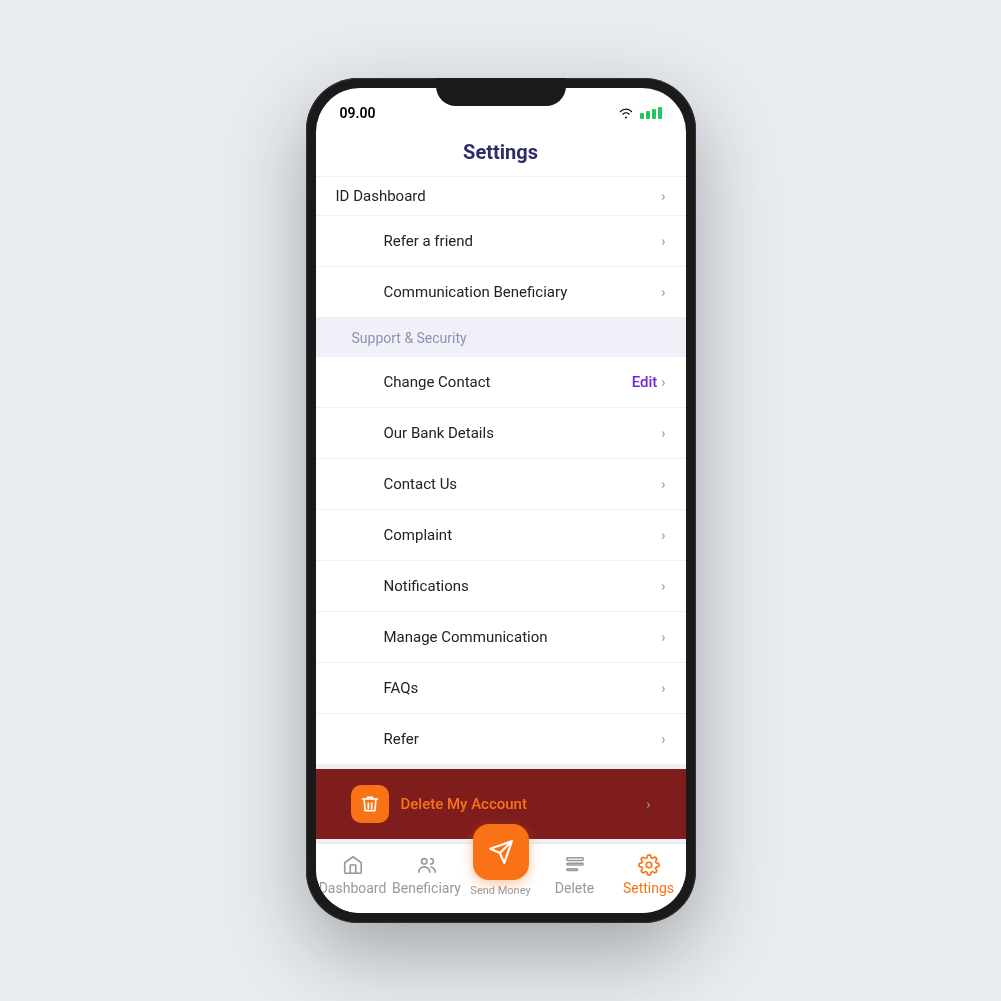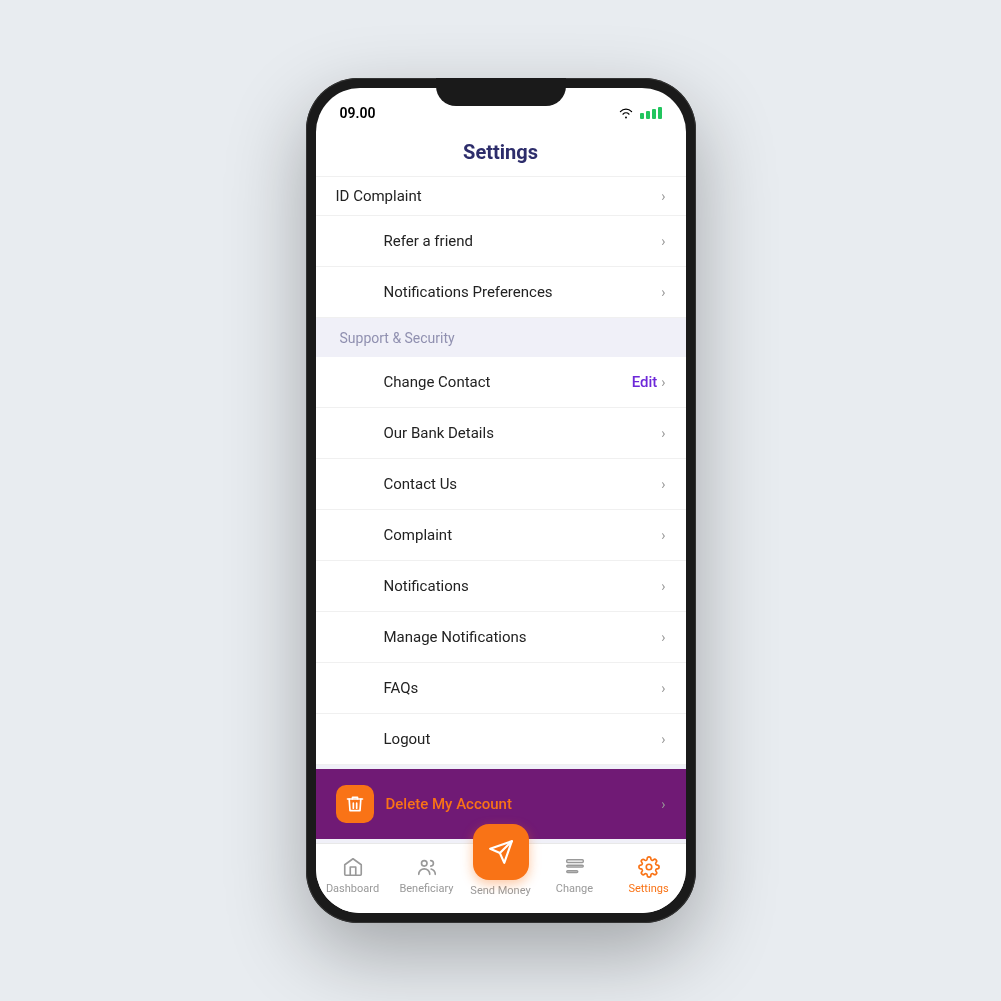--- a/index.html
+++ b/index.html
@@ -128,21 +128,21 @@
       color: #6d28d9;
       font-weight: 500;
     }
     .chevron {
       color: #999;
       font-size: 14px;
     }
     
     .section-header {
       background: #f0f0f8;
-      padding: 10px 24px;
+      padding: 10px 36px;
     }
     .section-header-text {
       font-size: 14px;
       color: #9090b0;
       font-weight: 400;
     }
     
     .partial-item {
       display: flex;
       align-items: center;
@@ -157,22 +157,22 @@
     }
     
     .delete-section {
       background: #f0f0f8;
       padding: 4px 0;
     }
     .delete-item {
       display: flex;
       align-items: center;
       justify-content: space-between;
-      padding: 16px 20px;
-      background: #701a75;
+      padding: 16px 35px;
+      background: #7f1d1d;
       cursor: pointer;
     }
     .delete-item-left {
       display: flex;
       align-items: center;
       gap: 12px;
     }
     .delete-icon-circle {
       width: 38px;
       height: 38px;
@@ -211,21 +211,21 @@
       flex: 1;
     }
     .nav-icon {
       width: 24px;
       height: 24px;
       display: flex;
       align-items: center;
       justify-content: center;
     }
     .nav-label {
-      font-size: 11px;
+      font-size: 14px;
       color: #999;
     }
     .nav-label.active {
       color: #f97316;
     }
     .nav-icon svg path, .nav-icon svg rect, .nav-icon svg circle {
       stroke: #999;
     }
     .nav-icon.active svg path, .nav-icon.active svg rect, .nav-icon.active svg circle {
       stroke: #f97316;
@@ -288,31 +288,31 @@
         </div>
       </div>
 
       <div class="header">
         <span class="header-title">Settings</span>
       </div>
 
       <div class="content">
 
         <div class="partial-item">
-          <span class="partial-item-text">ID Complaint</span>
+          <span class="partial-item-text">ID Dashboard</span>
           <span class="chevron">›</span>
         </div>
 
         <div class="menu-item">
           <span class="menu-item-text">Refer a friend</span>
           <span class="chevron">›</span>
         </div>
 
         <div class="menu-item">
-          <span class="menu-item-text">Notifications Preferences</span>
+          <span class="menu-item-text">Communication Beneficiary</span>
           <span class="chevron">›</span>
         </div>
 
         <div class="section-header">
           <span class="section-header-text">Support &amp; Security</span>
         </div>
 
         <div class="menu-item">
           <span class="menu-item-text">Change Contact</span>
           <div class="menu-item-right">
@@ -335,31 +335,31 @@
           <span class="menu-item-text">Complaint</span>
           <span class="chevron">›</span>
         </div>
 
         <div class="menu-item">
           <span class="menu-item-text">Notifications</span>
           <span class="chevron">›</span>
         </div>
 
         <div class="menu-item">
-          <span class="menu-item-text">Manage Notifications</span>
+          <span class="menu-item-text">Manage Communication</span>
           <span class="chevron">›</span>
         </div>
 
         <div class="menu-item">
           <span class="menu-item-text">FAQs</span>
           <span class="chevron">›</span>
         </div>
 
         <div class="menu-item">
-          <span class="menu-item-text">Logout</span>
+          <span class="menu-item-text">Refer</span>
           <span class="chevron">›</span>
         </div>
 
         <div class="delete-section">
           <div class="delete-item">
             <div class="delete-item-left">
               <div class="delete-icon-circle">
                 <svg viewBox="0 0 24 24" fill="none">
                   <polyline points="3 6 5 6 21 6" stroke="white" stroke-width="2" stroke-linecap="round" stroke-linejoin="round"></polyline>
                   <path d="M19 6l-1 14H6L5 6" stroke="white" stroke-width="2" stroke-linecap="round" stroke-linejoin="round"></path>
@@ -410,21 +410,21 @@
         </div>
 
         <div class="nav-item">
           <div class="nav-icon">
             <svg width="22" height="22" viewBox="0 0 24 24" fill="none">
               <rect x="3" y="4" width="18" height="3" rx="1" stroke="#999" stroke-width="1.6"></rect>
               <rect x="3" y="10" width="18" height="2" rx="1" stroke="#999" stroke-width="1.6"></rect>
               <rect x="3" y="16" width="12" height="2" rx="1" stroke="#999" stroke-width="1.6"></rect>
             </svg>
           </div>
-          <span class="nav-label">Change</span>
+          <span class="nav-label">Delete</span>
         </div>
 
         <div class="nav-item">
           <div class="nav-icon active">
             <svg width="22" height="22" viewBox="0 0 24 24" fill="none">
               <circle cx="12" cy="12" r="3" stroke="#f97316" stroke-width="1.8"></circle>
               <path d="M19.4 15a1.65 1.65 0 0 0 .33 1.82l.06.06a2 2 0 0 1-2.83 2.83l-.06-.06a1.65 1.65 0 0 0-1.82-.33 1.65 1.65 0 0 0-1 1.51V21a2 2 0 0 1-4 0v-.09A1.65 1.65 0 0 0 9 19.4a1.65 1.65 0 0 0-1.82.33l-.06.06a2 2 0 0 1-2.83-2.83l.06-.06A1.65 1.65 0 0 0 4.68 15a1.65 1.65 0 0 0-1.51-1H3a2 2 0 0 1 0-4h.09A1.65 1.65 0 0 0 4.6 9a1.65 1.65 0 0 0-.33-1.82l-.06-.06a2 2 0 0 1 2.83-2.83l.06.06A1.65 1.65 0 0 0 9 4.68a1.65 1.65 0 0 0 1-1.51V3a2 2 0 0 1 4 0v.09a1.65 1.65 0 0 0 1 1.51 1.65 1.65 0 0 0 1.82-.33l.06-.06a2 2 0 0 1 2.83 2.83l-.06.06A1.65 1.65 0 0 0 19.4 9a1.65 1.65 0 0 0 1.51 1H21a2 2 0 0 1 0 4h-.09a1.65 1.65 0 0 0-1.51 1z" stroke="#f97316" stroke-width="1.8"></path>
             </svg>
           </div>
           <span class="nav-label active">Settings</span>

